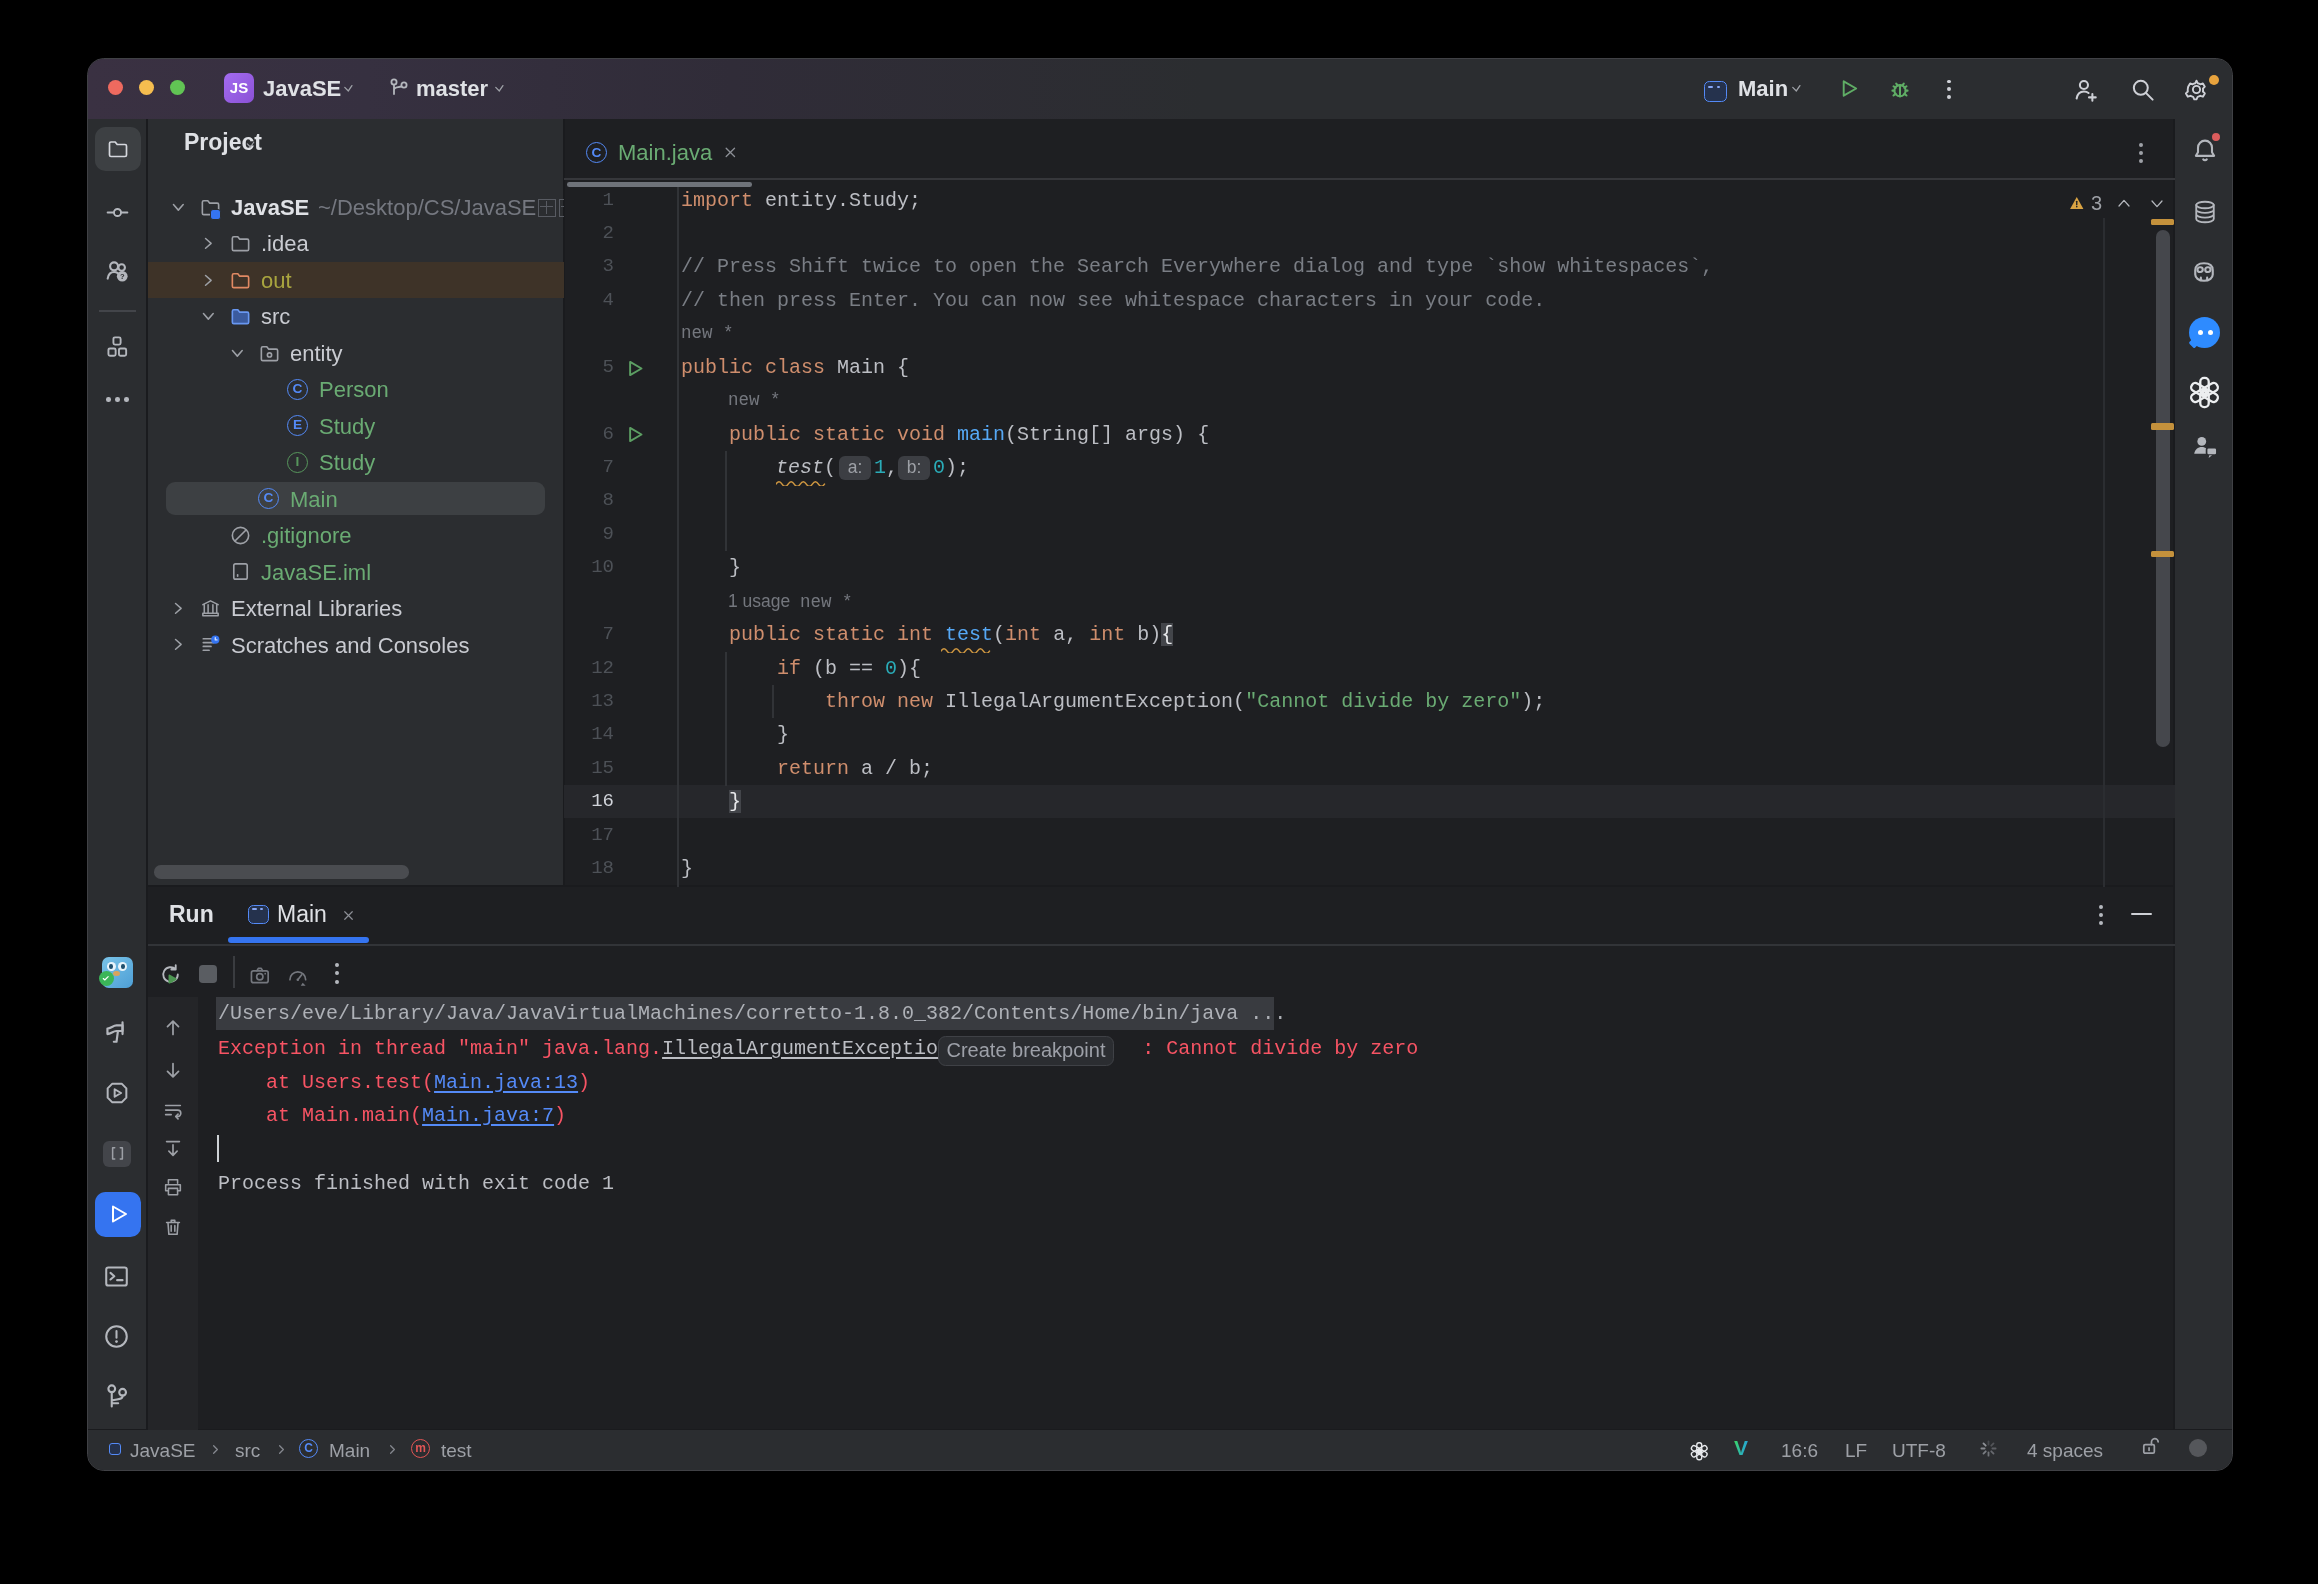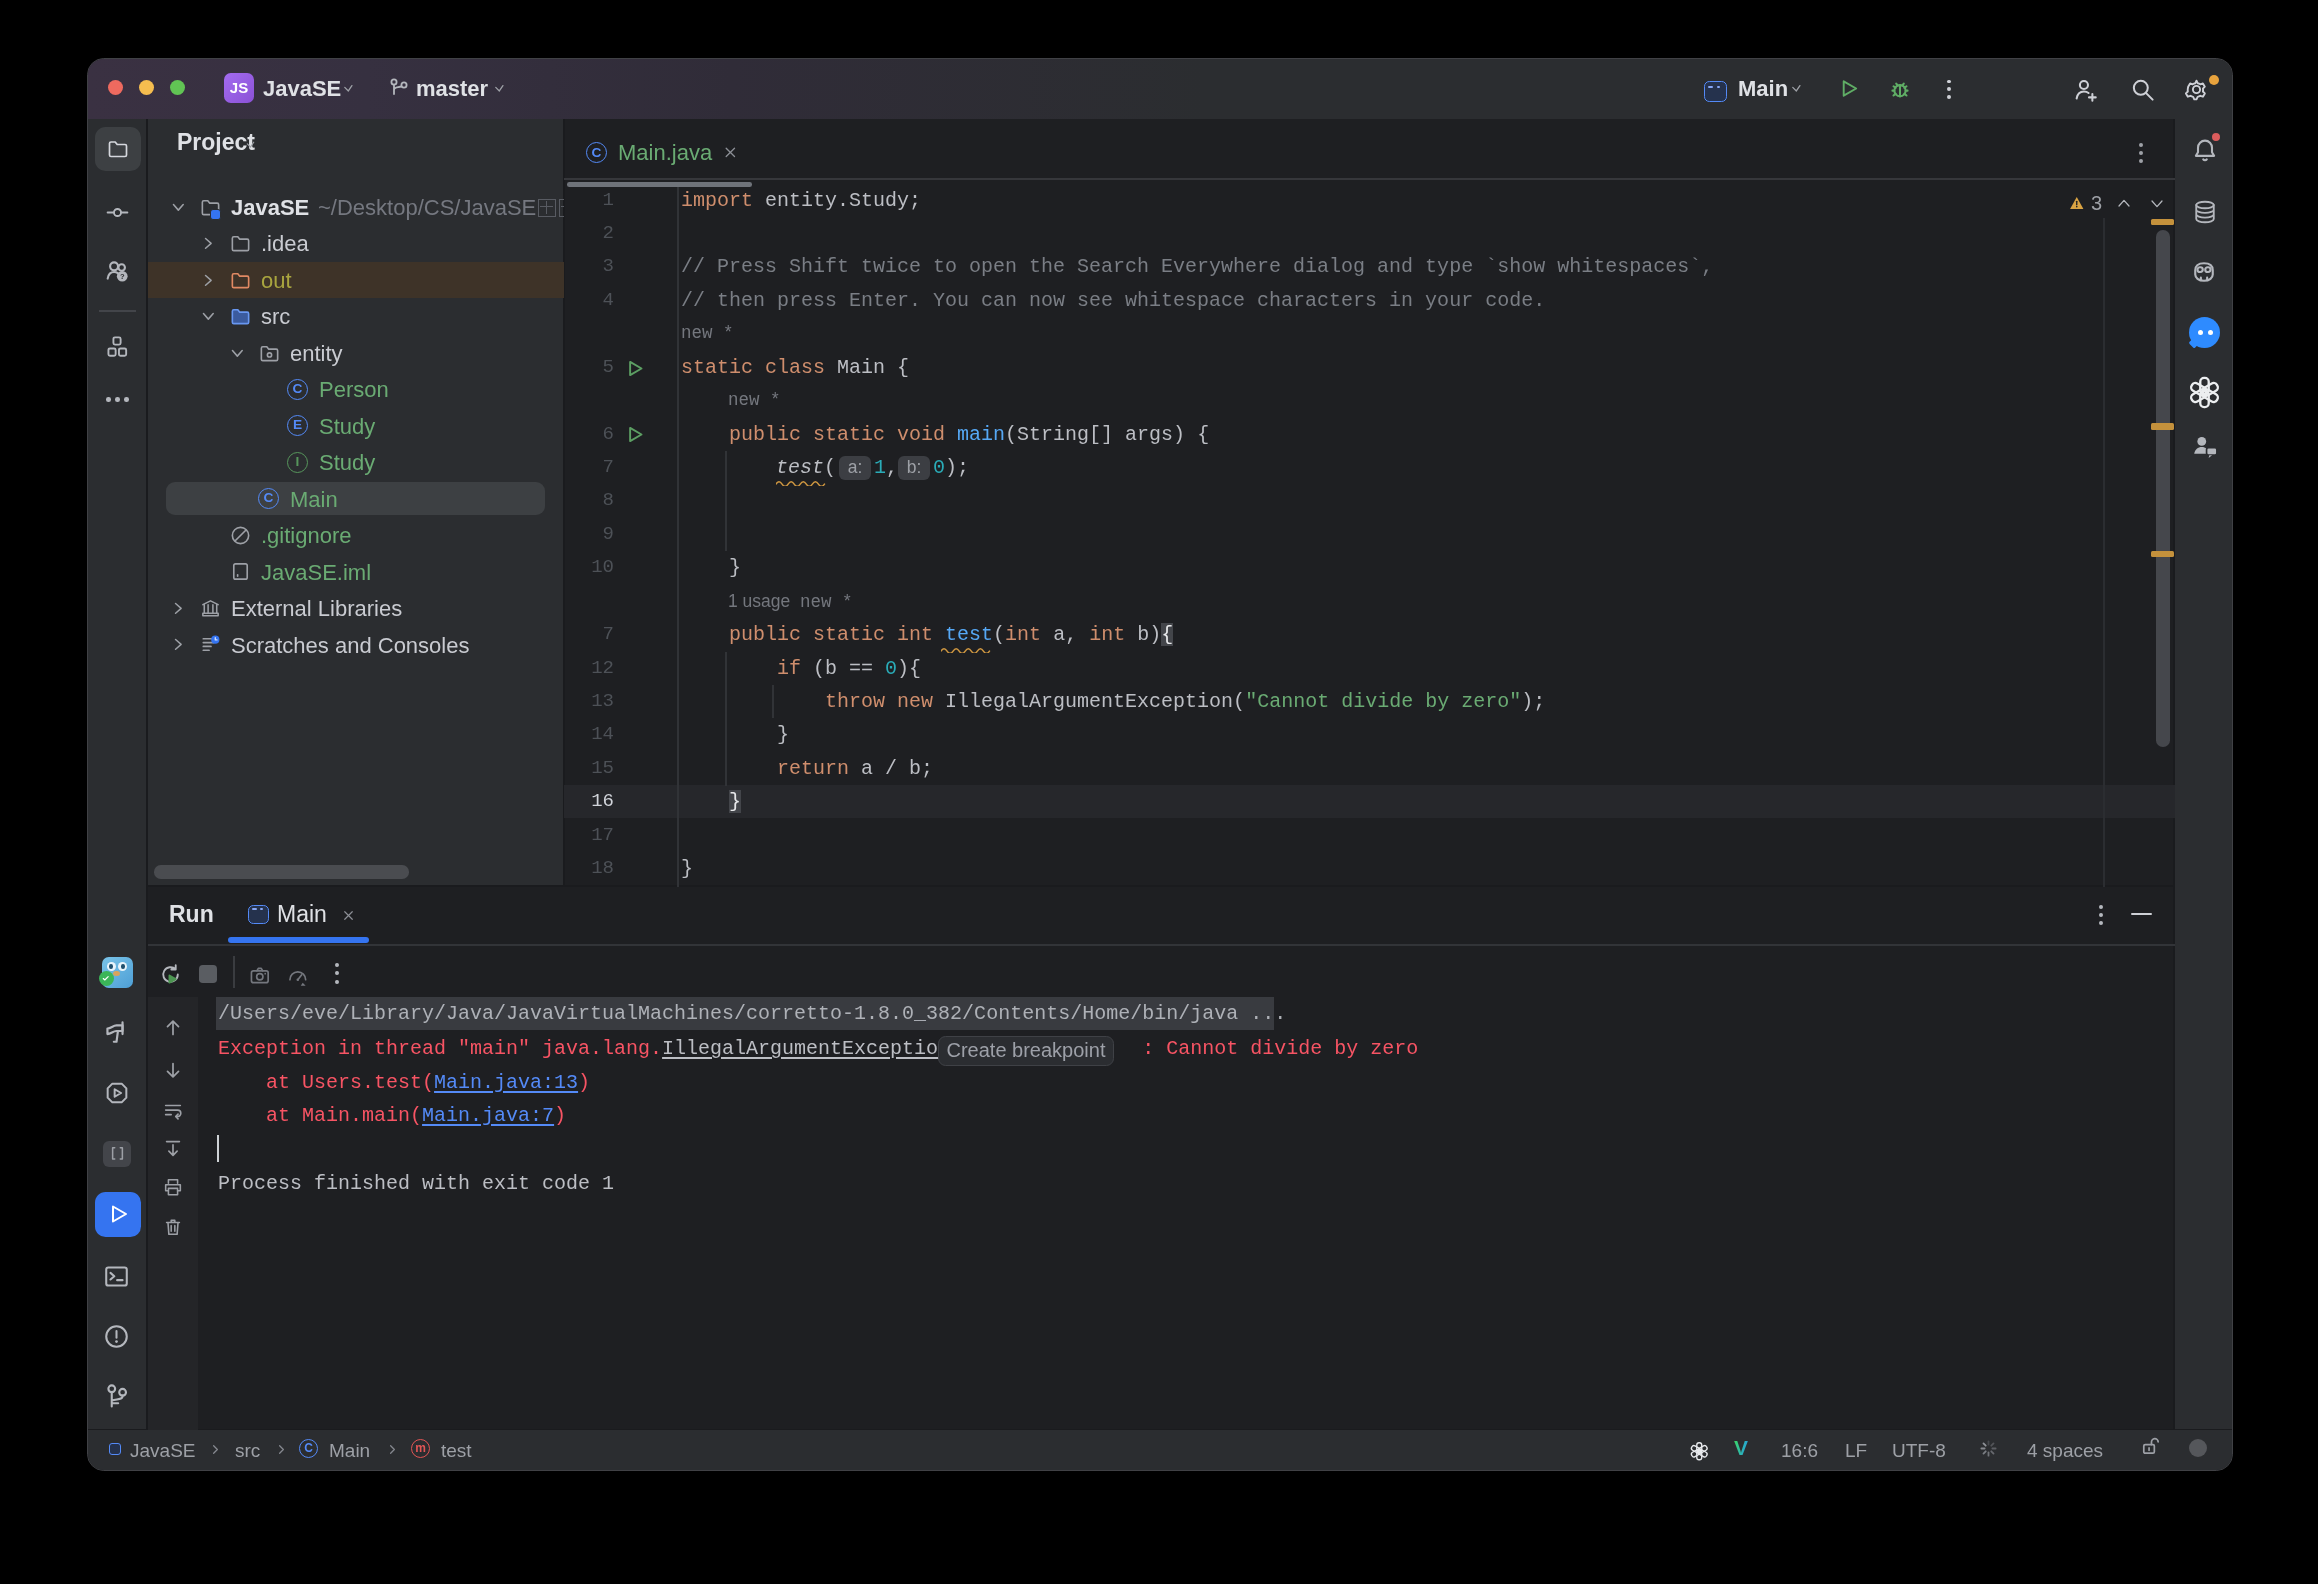--- a/index.html
+++ b/index.html
@@ -137,21 +137,21 @@
     <svg class="abs" style="left:14.4px;top:1263px" width="29" height="29" viewBox="0 0 24 24" fill="none" stroke="#b4b7bd" stroke-width="1.7" stroke-linecap="round" stroke-linejoin="round">
       <circle cx="12" cy="12" r="8.5"></circle>
       <path d="M12 7.5v5.5"></path>
       <circle cx="12" cy="16.2" r="1.1" fill="#b4b7bd" stroke="none"></circle>
     </svg>
     <svg class="abs" style="left:15px;top:1323px" width="28" height="28" viewBox="0 0 24 24" fill="none" stroke="#b4b7bd" stroke-width="1.8" stroke-linecap="round" stroke-linejoin="round">
       <circle cx="7.5" cy="5.8" r="2.9"></circle>
       <circle cx="16.8" cy="8.8" r="2.9"></circle>
       <path d="M7.5 8.7V21M16.8 11.7v.6c0 2.8-4.5 2.2-9.3 3.6M7.5 18.2h5.5"></path>
     </svg>
-    <div class="abs" style="left:89px;top:70px;color:#dfe1e5;font-weight:bold;font-size:23px;line-height:26px">Project</div>
+    <div class="abs" style="left:96px;top:70px;color:#dfe1e5;font-weight:bold;font-size:23px;line-height:26px">Project</div>
     <svg class="abs" style="left:155px;top:80px" width="15" height="15" viewBox="0 0 24 28" fill="none" stroke="#9da0a6" stroke-width="2.2" stroke-linecap="round" stroke-linejoin="round">
       <path d="M6 9l6 6 6-9"></path>
     </svg>
     <div class="abs" style="left:60px;top:203px;width:416px;height:36px;background:#3e3328"></div>
     <div class="abs" style="left:78px;top:423px;width:379px;height:33px;background:#3d4043;border-radius:9px"></div>
     <svg class="abs" style="left:82px;top:140px" width="16.7" height="16.7" viewBox="0 0 24 24" fill="none" stroke="#9da0a6" stroke-width="2.2" stroke-linecap="round" stroke-linejoin="round">
       <path d="M5 8l7 8 7-8"></path>
     </svg>
     <svg class="abs" style="left:111px;top:137px" width="23" height="23" viewBox="0 0 24 24" fill="none" stroke="#9da0a6" stroke-width="1.7" stroke-linecap="round" stroke-linejoin="round">
       <path d="M3.5 6.5a1.5 1.5 0 0 1 1.5-1.5h4.2l2 2.5H19a1.5 1.5 0 0 1 1.5 1.5v9A1.5 1.5 0 0 1 19 19.5H5a1.5 1.5 0 0 1-1.5-1.5z" fill="none"></path>
@@ -277,21 +277,21 @@
     <div class="ln" style="top:626px;color:#4d5157">13</div>
     <div class="ln" style="top:659px;color:#4d5157">14</div>
     <div class="ln" style="top:693px;color:#4d5157">15</div>
     <div class="ln" style="top:726px;color:#d1d4da">16</div>
     <div class="ln" style="top:760px;color:#4d5157">17</div>
     <div class="ln" style="top:793px;color:#4d5157">18</div>
     <div class="cl" style="top:125px"><span class="kw">import</span> entity.Study;</div>
     <div class="cl" style="top:191px"><span class="cmt">// Press Shift twice to open the Search Everywhere dialog and type `show whitespaces`,</span></div>
     <div class="cl" style="top:225px"><span class="cmt">// then press Enter. You can now see whitespace characters in your code.</span></div>
     <div class="abs" style="left:593px;top:258px;"><span class="inlay" style="position:static;font-family:'Liberation Mono',monospace">new *</span></div>
-    <div class="cl" style="top:292px"><span class="kw">static class</span> Main {</div>
+    <div class="cl" style="top:292px"><span class="kw">public class</span> Main {</div>
     <div class="abs" style="left:640px;top:325px;"><span class="inlay" style="position:static;font-family:'Liberation Mono',monospace">new *</span></div>
     <div class="cl" style="top:359px">    <span class="kw">public static void</span> <span class="mtd">main</span>(String[] args) {</div>
     <div class="abs" style="left:688px;top:392px;font-family:'Liberation Mono',monospace;font-size:20px;line-height:33px;color:#bcbec4"><i>test</i>(</div>
     <svg class="abs" style="left:688px;top:419px" width="50" height="7.6" viewBox="0 0 66 10" fill="none" stroke="#a7aab0" stroke-width="2" stroke-linecap="round" stroke-linejoin="round">
       <path d="M0 8 Q 4 2 8 8 T 16 8 T 24 8 T 32 8 T 40 8 T 48 8 T 56 8 T 64 8" stroke="#cf9741" stroke-width="2"></path>
     </svg>
     <div class="abs" style="left:751px;top:397px;width:32px;height:24px;background:#3c3e43;border-radius:6px;color:#9da0a6;font-size:17.5px;line-height:23.6px;text-align:center;font-family:'Liberation Sans'">a:</div>
     <div class="abs" style="left:786px;top:392px;font-family:'Liberation Mono',monospace;font-size:20px;line-height:33px;color:#bcbec4"><span class="num">1</span>,</div>
     <div class="abs" style="left:810px;top:397px;width:32px;height:24px;background:#3c3e43;border-radius:6px;color:#9da0a6;font-size:17.5px;line-height:23.6px;text-align:center;font-family:'Liberation Sans'">b:</div>
     <div class="abs" style="left:845px;top:392px;font-family:'Liberation Mono',monospace;font-size:20px;line-height:33px;color:#bcbec4"><span class="num">0</span>);</div>

